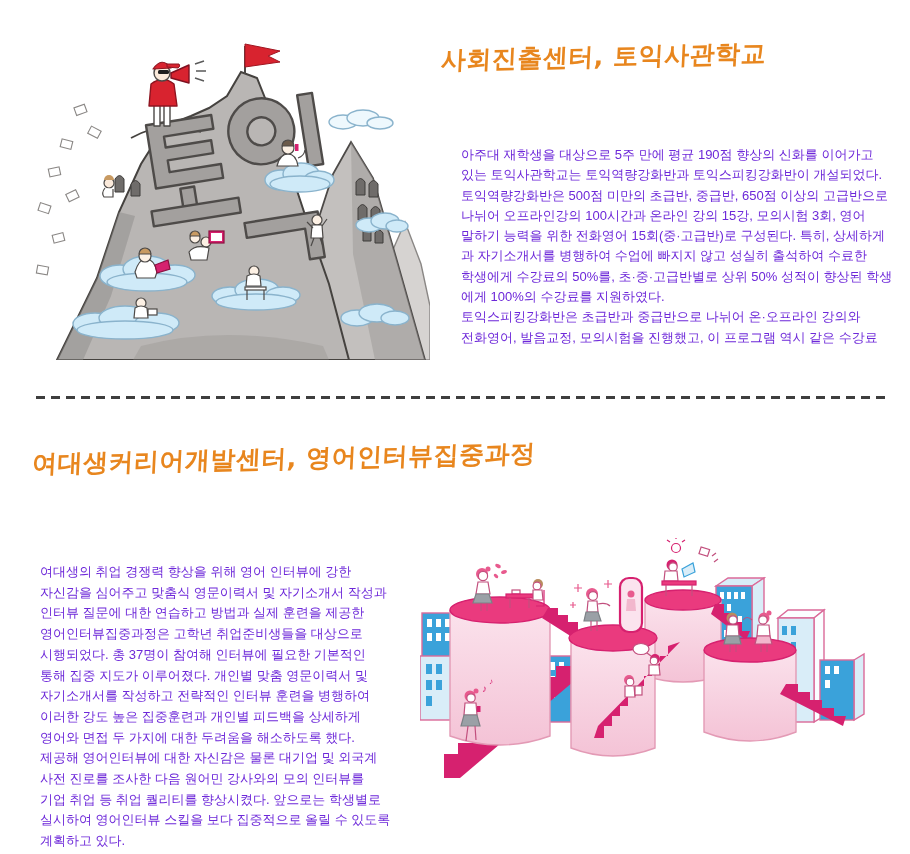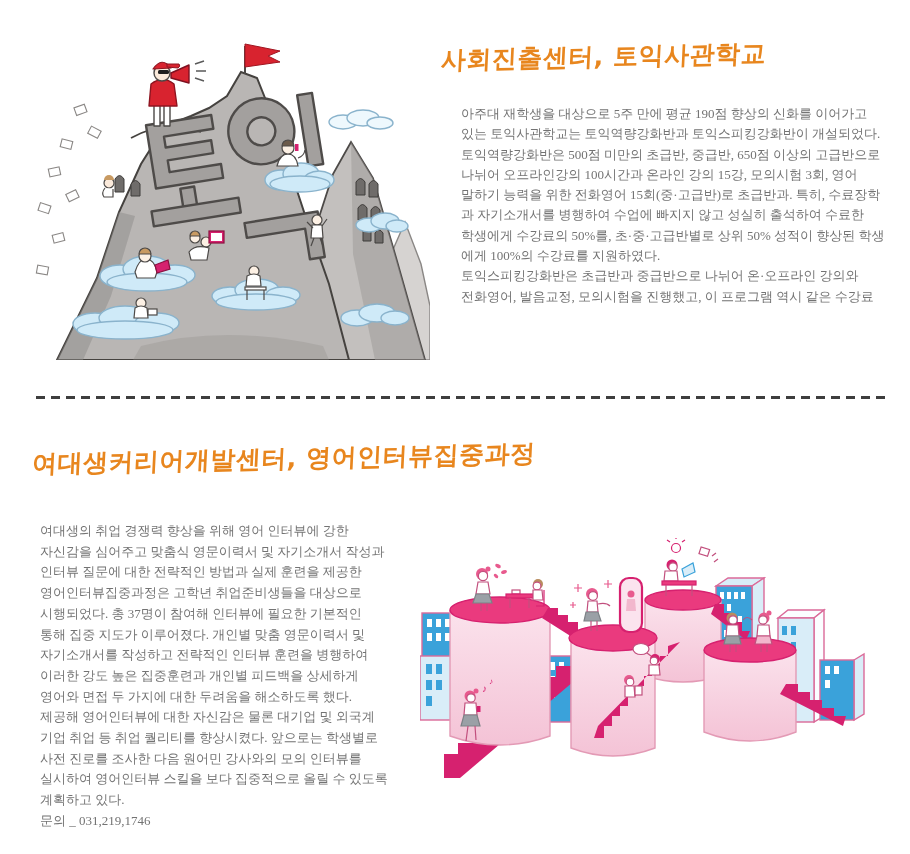--- a/index.html
+++ b/index.html
@@ -8,22 +8,23 @@
     font-family:"Liberation Sans","DejaVu Sans",sans-serif;
   }
   .hand-title{
     position:absolute;margin:0;color:#e8861e;font-weight:bold;
     font-size:25px;letter-spacing:0.5px;transform:rotate(-1.2deg) skewX(-4deg);
     white-space:nowrap;font-family:"DejaVu Sans",sans-serif;
   }
   #title-toeic{left:441px;top:40px;}
   #title-interview{left:32px;top:442px;}
   .body-block{
-    position:absolute;color:#737373;font-size:13px;line-height:20.3px;
-    font-family:Liberation Serif, serif;
+    position:absolute;color:#6d28d9;font-size:13px;line-height:20.3px;
+    font-family:Liberation Sans, sans-serif;
+    margin-top:41px;
   }
   #body-toeic{left:461px;top:104px;width:450px;}
   #body-interview{left:40px;top:521px;width:408px;line-height:20.7px;}
   .tline{white-space:nowrap;overflow:hidden;}
   .divider{
     position:absolute;left:36px;top:396px;width:850px;height:3px;
     background:repeating-linear-gradient(90deg,#3e3e3e 0 9px,transparent 9px 15px);
   }
   .illus{position:absolute;}
   #illus-mountain{left:25px;top:16px;width:405px;height:344px;}
@@ -198,45 +199,45 @@
     </svg>
   </div>
 
   <h2 class="hand-title" id="title-toeic">사회진출센터, 토익사관학교</h2>
 
   <div class="body-block" id="body-toeic">
       <div class="tline">아주대 재학생을 대상으로 5주 만에 평균 190점 향상의 신화를 이어가고</div>
       <div class="tline">있는 토익사관학교는 토익역량강화반과 토익스피킹강화반이 개설되었다.</div>
       <div class="tline">토익역량강화반은 500점 미만의 초급반, 중급반, 650점 이상의 고급반으로</div>
       <div class="tline">나뉘어 오프라인강의 100시간과 온라인 강의 15강, 모의시험 3회, 영어</div>
-      <div class="tline">말하기 능력을 위한 전화영어 15회(중·고급반)로 초급반과. 특히, 수료장학</div>
+      <div class="tline">말하기 능력을 위한 전화영어 15회(중·고급반)로 구성된다. 특히, 상세하게</div>
       <div class="tline">과 자기소개서를 병행하여 수업에 빠지지 않고 성실히 출석하여 수료한</div>
       <div class="tline">학생에게 수강료의 50%를, 초·중·고급반별로 상위 50% 성적이 향상된 학생</div>
       <div class="tline">에게 100%의 수강료를 지원하였다.</div>
       <div class="tline">토익스피킹강화반은 초급반과 중급반으로 나뉘어 온·오프라인 강의와</div>
       <div class="tline">전화영어, 발음교정, 모의시험을 진행했고, 이 프로그램 역시 같은 수강료</div>
     </div>
 
   <div class="divider"></div>
 
   <h2 class="hand-title" id="title-interview">여대생커리어개발센터, 영어인터뷰집중과정</h2>
 
   <div class="body-block" id="body-interview">
       <div class="tline">여대생의 취업 경쟁력 향상을 위해 영어 인터뷰에 강한</div>
       <div class="tline">자신감을 심어주고 맞춤식 영문이력서 및 자기소개서 작성과</div>
-      <div class="tline">인터뷰 질문에 대한 전략적인 방법과 실제 훈련을 제공한</div>
+      <div class="tline">인터뷰 질문에 대한 연습하고 방법과 실제 훈련을 제공한</div>
       <div class="tline">영어인터뷰집중과정은 고학년 취업준비생들을 대상으로</div>
       <div class="tline">시행되었다. 총 37명이 참여해 인터뷰에 필요한 기본적인</div>
       <div class="tline">통해 집중 지도가 이루어졌다. 개인별 맞춤 영문이력서 및</div>
       <div class="tline">자기소개서를 작성하고 전략적인 인터뷰 훈련을 병행하여</div>
       <div class="tline">이러한 강도 높은 집중훈련과 개인별 피드백을 상세하게</div>
       <div class="tline">영어와 면접 두 가지에 대한 두려움을 해소하도록 했다.</div>
       <div class="tline">제공해 영어인터뷰에 대한 자신감은 물론 대기업 및 외국계</div>
+      <div class="tline">사전 진로를 조사한 다음 원어민 강사와의 모의 인터뷰를</div>
       <div class="tline">기업 취업 등 취업 퀄리티를 향상시켰다. 앞으로는 학생별로</div>
-      <div class="tline">사전 진로를 조사한 다음 원어민 강사와의 모의 인터뷰를</div>
       <div class="tline">실시하여 영어인터뷰 스킬을 보다 집중적으로 올릴 수 있도록</div>
       <div class="tline">계획하고 있다.</div>
       <div class="tline">문의 _ 031,219,1746</div>
     </div>
 
   <div class="illus" id="illus-stage">
     <svg width="490" height="252" viewBox="0 0 490 252">
       <defs>
         <linearGradient id="cylbody" x1="0" y1="0" x2="0" y2="1">
           <stop offset="0" stop-color="#fbe2ec"></stop>

